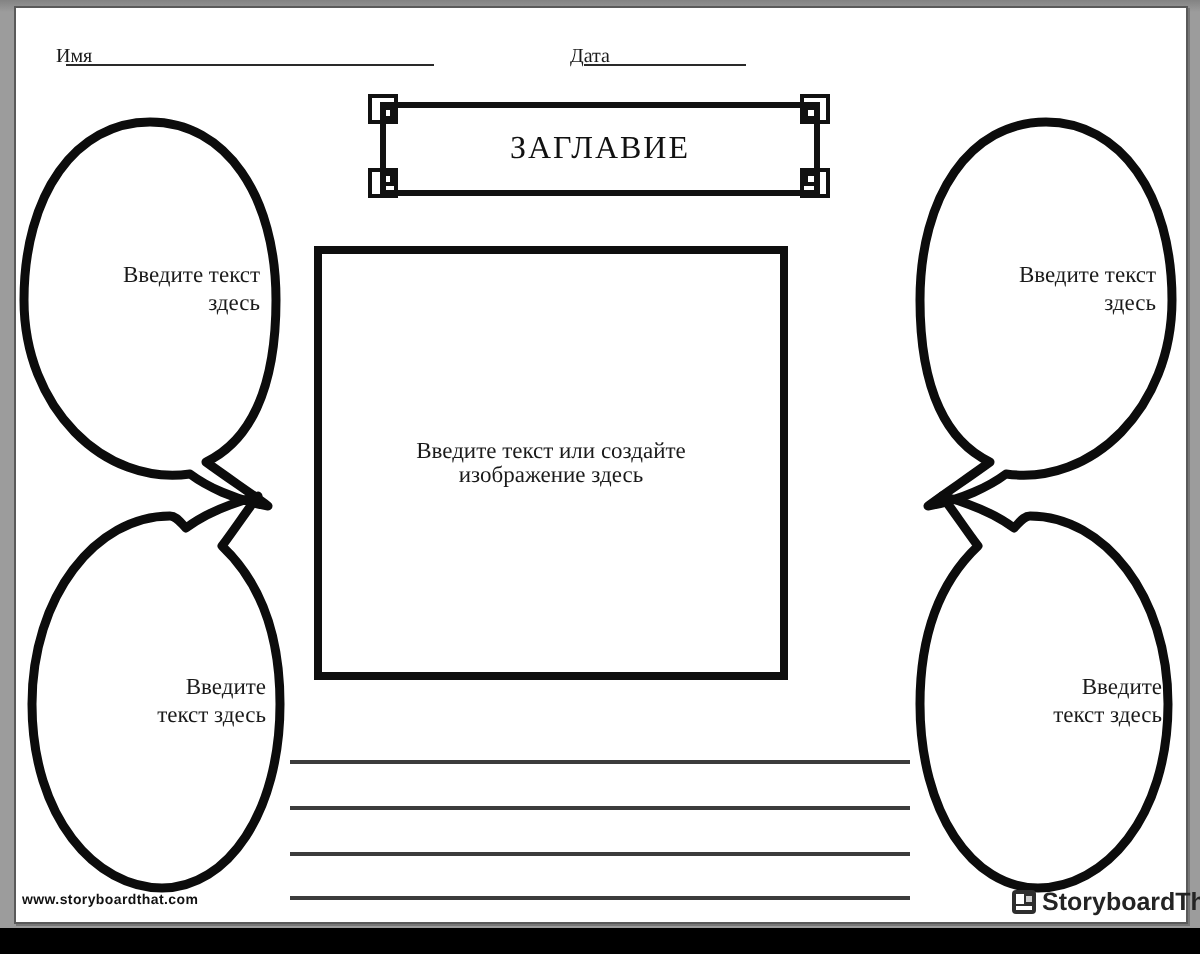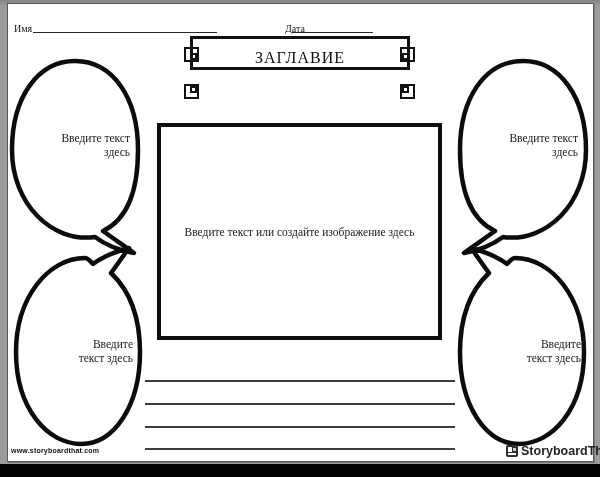--- a/index.html
+++ b/index.html
@@ -10,32 +10,32 @@
   
   .page { position: absolute; left: 7px; top: 3px; width: 587px; height: 459px;
           background: #ffffff; border: 1px solid #5a5a5a; box-shadow: 1px 1px 0 #777; }
   .bottom-band { position: absolute; left: 0; top: 464px; width: 600px; height: 13px; background: #000; }
 
   
   .hdr-label { position: absolute; font-size: 10px; color: #1a1a1a; }
   .hdr-line  { position: absolute; border-bottom: 1px solid #2a2a2a; height: 1px; }
 
   
-  .banner { position: absolute; left: 190px; top: 36px; width: 220px; height: 34px;
-            border: 3px solid #111; display: flex; align-items: flex-end; justify-content: center; }
+  .banner { position: absolute; left: 190px; top: 51px; width: 220px; height: 47px;
+            border: 3px solid #111; display: flex; align-items: center; justify-content: center; }
   .banner-title { font-size: 16px; letter-spacing: 1px; color: #111; }
   .corner { position: absolute; width: 15px; height: 15px; border: 2px solid #111; background: transparent; }
   .corner .inner { position: absolute; width: 7px; height: 7px; border: 2px solid #111; }
   .c-tl { left: 184px; top: 47px; }  .c-tl .inner { right: 0px; bottom: 0px; }
   .c-tr { left: 400px; top: 47px; }  .c-tr .inner { left: 0px; bottom: 0px; }
   .c-bl { left: 184px; top: 84px; }  .c-bl .inner { right: 0px; top: 0px; }
   .c-br { left: 400px; top: 84px; }  .c-br .inner { left: 0px; top: 0px; }
 
   
-  .image-cell { position: absolute; left: 157px; top: 123px; width: 285px; height: 217px;
+  .image-cell { position: absolute; left: 157px; top: 123px; width: 237px; height: 217px;
                 border: 4px solid #0e0e0e; background: #fff;
                 display: flex; align-items: center; justify-content: center; }
   .image-cell .ph { font-size: 11.5px; color: #1a1a1a; text-align: center; padding: 0 14px; }
 
   
   svg.bubbles { position: absolute; left: 0; top: 0; width: 600px; height: 477px; }
   .bubble-path { fill: #ffffff; stroke: #0c0c0c; stroke-width: 4.5; stroke-linejoin: round; }
 
   .bubble-text { position: absolute; font-size: 11.5px; line-height: 14px; color: #1a1a1a;
                  text-align: right; width: 110px; }
@@ -57,21 +57,21 @@
   .brand-logo .p3 { position: absolute; left: 2px; bottom: 2px; width: 8px; height: 2px; background: #fff; }
   .brand-name { font-family: "Liberation Sans", sans-serif; font-size: 12.5px; font-weight: 600; color: #242424; }
 </style>
 </head>
 <body>
 
 <div id="screen">
 
   <div class="page"></div>
 
-  <span class="hdr-label" style="left:14px; top:23px;">Имя</span>
+  <span class="hdr-label" style="left:28px; top:23px;">Имя</span>
   <div class="hdr-line" style="left:33px; top:32px; width:184px;"></div>
   <span class="hdr-label" style="left:285px; top:23px;">Дата</span>
   <div class="hdr-line" style="left:292px; top:32px; width:81px;"></div>
 
   <svg class="bubbles" viewBox="0 0 600 477" aria-hidden="true">
     <path class="bubble-path" d="M 75,61 C 113,61 138,98 138,150 C 138,196 124,221 103,231 C 114,239 126,247 134,253 C 117,250 103,243 95,237 C 52,243 12,204 12,150 C 12,97 38,61 75,61 Z"></path>
     <path class="bubble-path" transform="matrix(-1,0,0,1,598,0)" d="M 75,61 C 113,61 138,98 138,150 C 138,196 124,221 103,231 C 114,239 126,247 134,253 C 117,250 103,243 95,237 C 52,243 12,204 12,150 C 12,97 38,61 75,61 Z"></path>
     <path class="bubble-path" d="M 85,258 C 48,258 16,298 16,352 C 16,409 48,444 81,444 C 114,444 140,406 140,352 C 140,316 129,290 111,273 C 117,265 123,256 129,248 C 114,252 101,258 93,264 C 90,261 88,258 85,258 Z"></path>
     <path class="bubble-path" transform="matrix(-1,0,0,1,600,0)" d="M 85,258 C 48,258 16,298 16,352 C 16,409 48,444 81,444 C 114,444 140,406 140,352 C 140,316 129,290 111,273 C 117,265 123,256 129,248 C 114,252 101,258 93,264 C 90,261 88,258 85,258 Z"></path>
   </svg>

